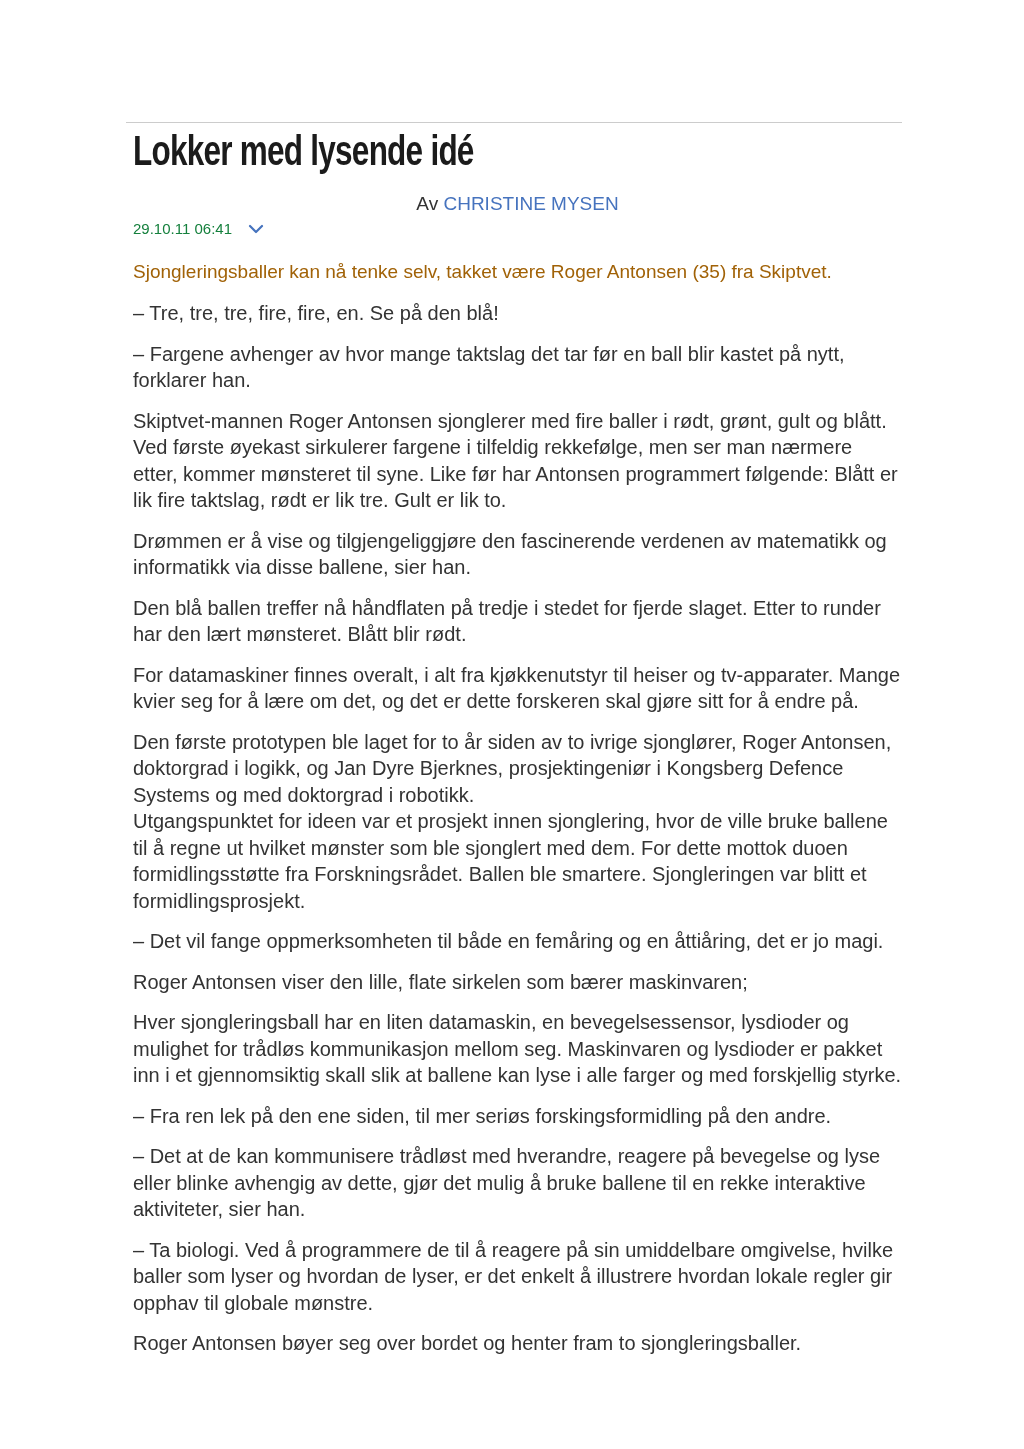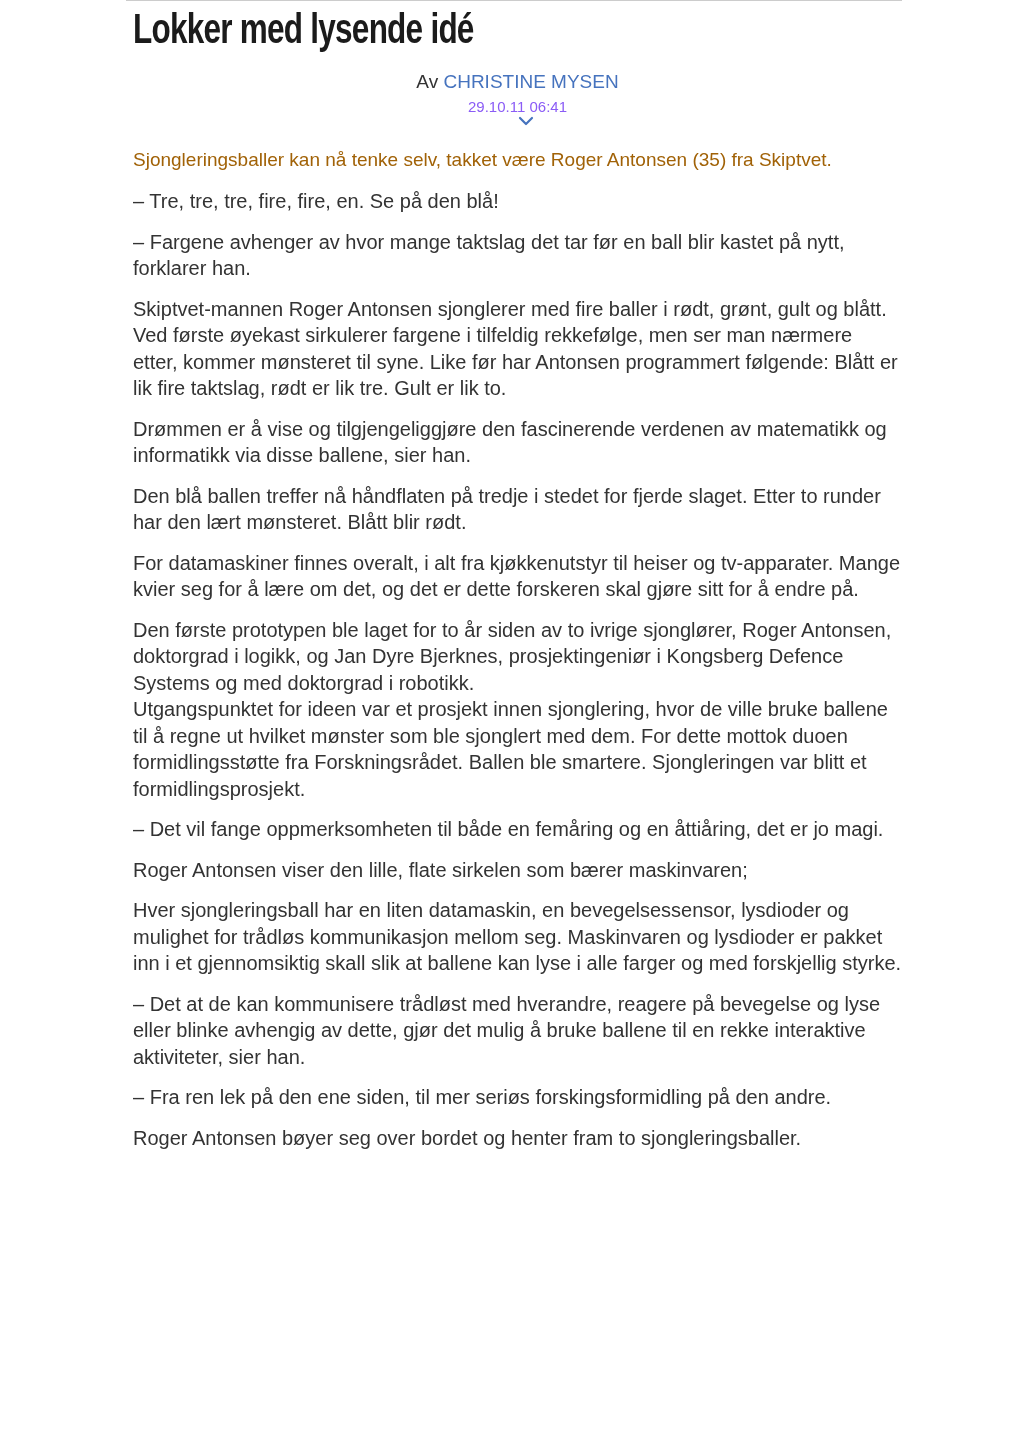--- a/index.html
+++ b/index.html
@@ -11,20 +11,21 @@
   .page {
     position: relative;
     width: 1024px;
     height: 1449px;
     background: #ffffff;
     overflow: hidden;
   }
   .content {
     margin-left: 126px;
     width: 776px;
+    margin-top: 122px;
     border-top: 1px solid #cccccc;
     padding-left: 7px;
     box-sizing: border-box;
   }
   h1.headline {
     margin: 8px 0 24px 0;
     font-size: 42px;
     line-height: 40px;
     font-weight: 700;
     color: #1b1b1b;
@@ -49,25 +50,24 @@
     cursor: pointer;
   }
   .published-label {
     font-size: 14px;
     line-height: 19px;
     color: #333333;
   }
   .published-row {
     font-size: 15px;
     line-height: 19px;
-    color: #8b5cf6;
+    color: #15803d;
     margin-top: 2px;
     display: flex;
     align-items: center;
-    flex-direction: column;
   }
   .chevron {
     margin-left: 16px;
     display: inline-flex;
     align-items: center;
     cursor: pointer;
   }
   .lead {
     margin: 20px 0 14px 0;
     font-size: 19px;
@@ -116,19 +116,20 @@
       <p>– Fargene avhenger av hvor mange taktslag det tar før en ball blir kastet på nytt, forklarer han.</p>
       <p>Skiptvet-mannen Roger Antonsen sjonglerer med fire baller i rødt, grønt, gult og blått. Ved første øyekast sirkulerer fargene i tilfeldig rekkefølge, men ser man nærmere etter, kommer mønsteret til syne. Like før har Antonsen programmert følgende: Blått er lik fire taktslag, rødt er lik tre. Gult er lik to.</p>
       <p>Drømmen er å vise og tilgjengeliggjøre den fascinerende verdenen av matematikk og informatikk via disse ballene, sier han.</p>
       <p>Den blå ballen treffer nå håndflaten på tredje i stedet for fjerde slaget. Etter to runder har den lært mønsteret. Blått blir rødt.</p>
       <p>For datamaskiner finnes overalt, i alt fra kjøkkenutstyr til heiser og tv-apparater. Mange kvier seg for å lære om det, og det er dette forskeren skal gjøre sitt for å endre på.</p>
       <p>Den første prototypen ble laget for to år siden av to ivrige sjonglører, Roger Antonsen, doktorgrad i logikk, og Jan Dyre Bjerknes, prosjektingeniør i Kongsberg Defence Systems og med doktorgrad i robotikk.
 Utgangspunktet for ideen var et prosjekt innen sjonglering, hvor de ville bruke ballene til å regne ut hvilket mønster som ble sjonglert med dem. For dette mottok duoen formidlingsstøtte fra Forskningsrådet. Ballen ble smartere. Sjongleringen var blitt et formidlingsprosjekt.</p>
       <p>– Det vil fange oppmerksomheten til både en femåring og en åttiåring, det er jo magi.</p>
       <p>Roger Antonsen viser den lille, flate sirkelen som bærer maskinvaren;</p>
       <p>Hver sjongleringsball har en liten datamaskin, en bevegelsessensor, lysdioder og mulighet for trådløs kommunikasjon mellom seg. Maskinvaren og lysdioder er pakket inn i et gjennomsiktig skall slik at ballene kan lyse i alle farger og med forskjellig styrke.</p>
+      <p>– Fra ren lek på den ene siden, til mer seriøs forskingsformidling på den andre.</p>
       <p>– Det at de kan kommunisere trådløst med hverandre, reagere på bevegelse og lyse eller blinke avhengig av dette, gjør det mulig å bruke ballene til en rekke interaktive aktiviteter, sier han.</p>
-      <p>– Fra ren lek på den ene siden, til mer seriøs forskingsformidling på den andre.</p>
+      <p>– Ta biologi. Ved å programmere de til å reagere på sin umiddelbare omgivelse, hvilke baller som lyser og hvordan de lyser, er det enkelt å illustrere hvordan lokale regler gir opphav til globale mønstre.</p>
       <p>Roger Antonsen bøyer seg over bordet og henter fram to sjongleringsballer.</p>
     </div>
 
   </div>
 </div>
 
 </body></html>

